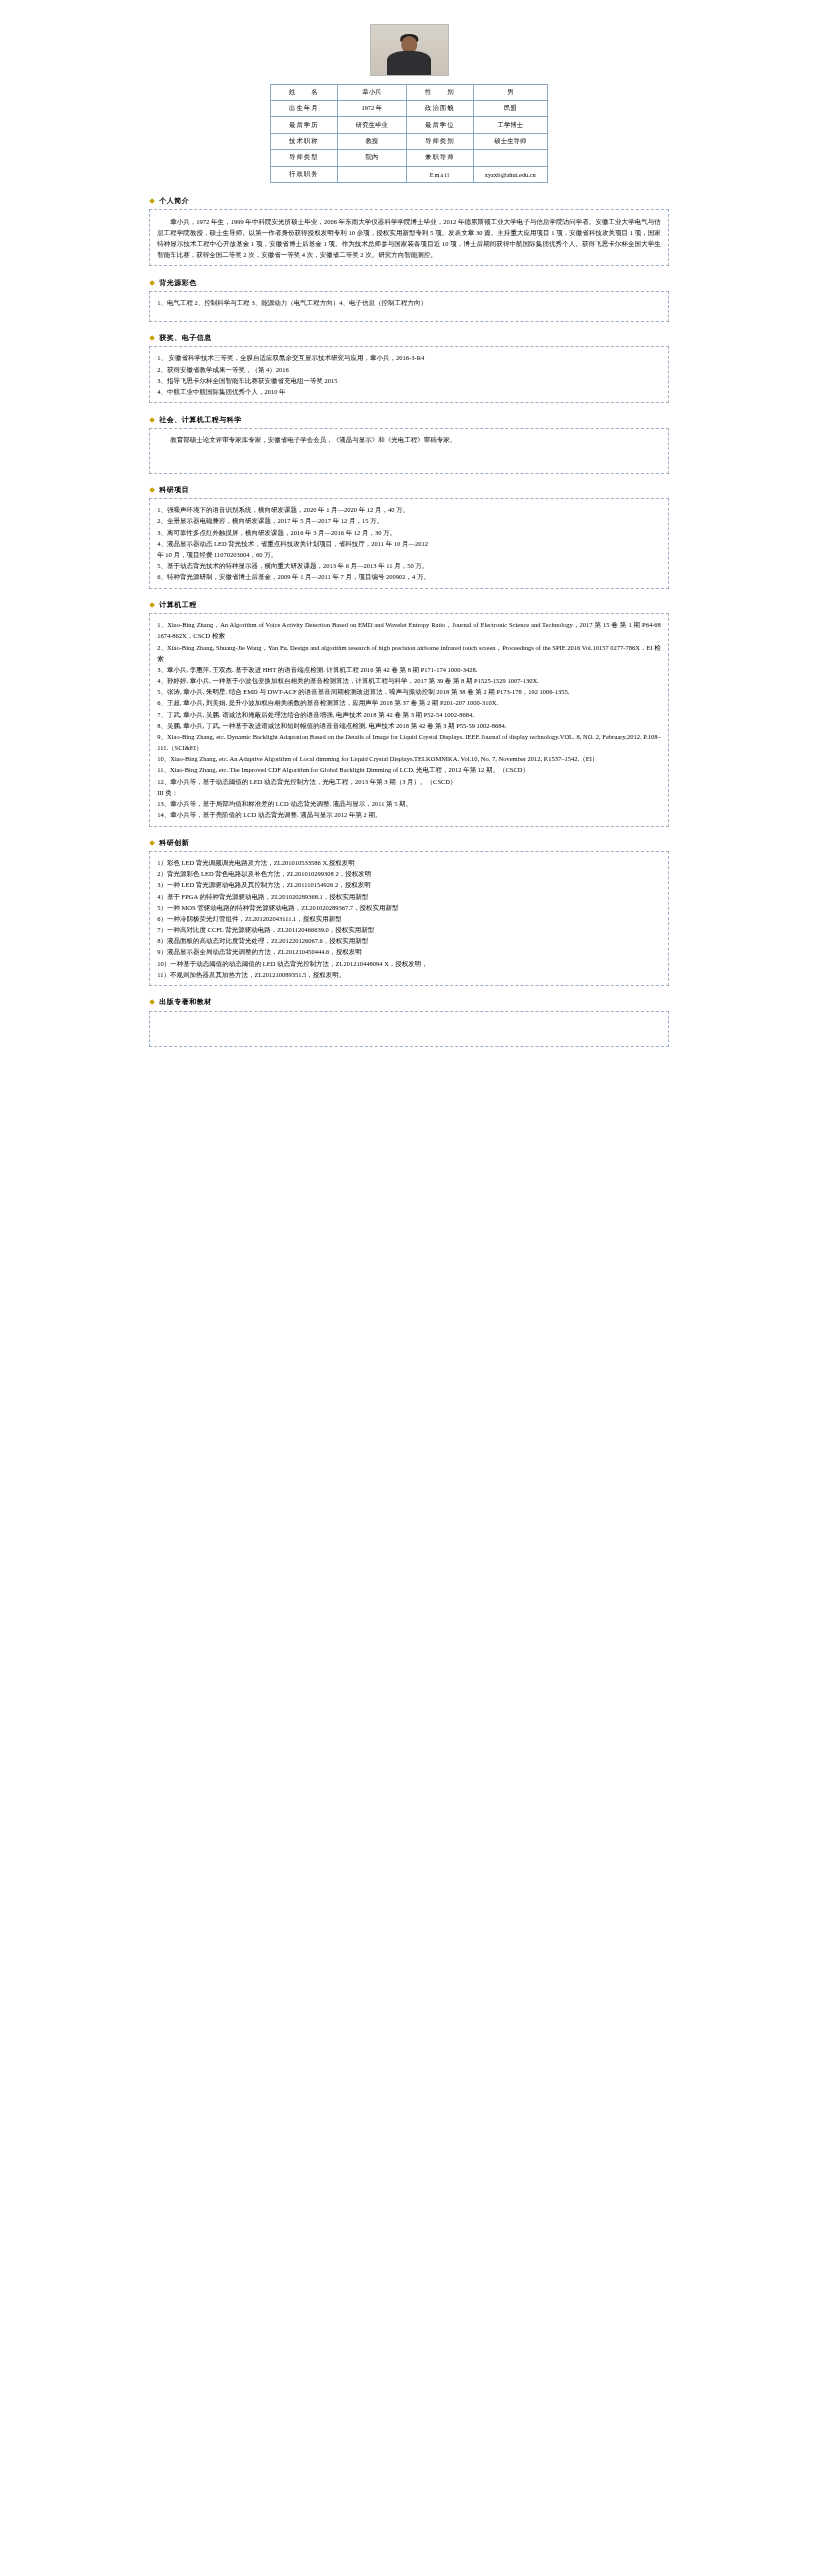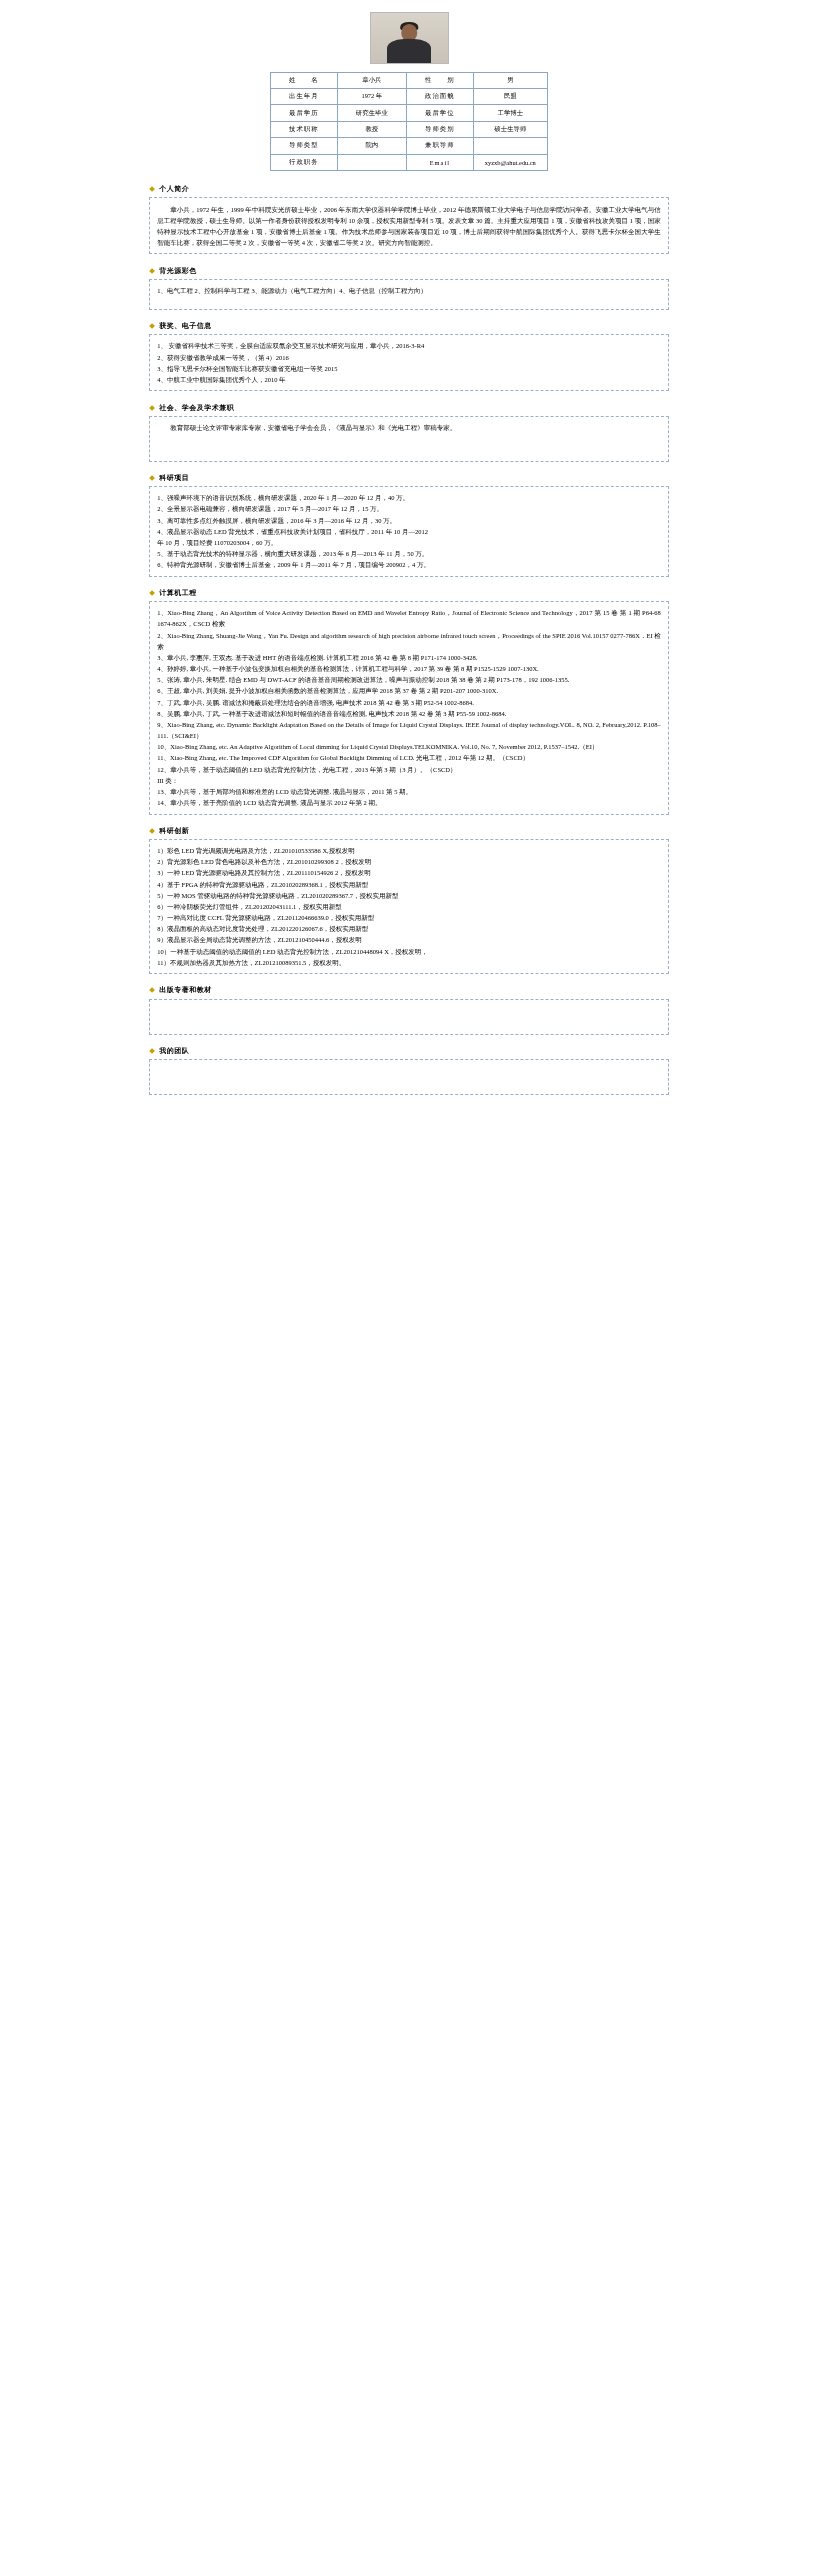--- a/index.html
+++ b/index.html
@@ -8,21 +8,21 @@
     background: #ffffff;
   }
   body {
     font-family: "Liberation Serif", "DejaVu Serif", serif;
     color: #000000;
     width: 818px;
     font-size: 6.7px;
   }
   .page {
     width: 788px;
-    margin: 0 auto;
+    margin: 12px auto;
     padding: 12.4px 0 20.6px 0;
     box-sizing: border-box;
   }
   .content {
     width: 520px;
     margin: 0 auto;
   }
   
   .photo-wrap {
     display: flex;
@@ -240,21 +240,21 @@
           <li>2、获得安徽省教学成果一等奖，（第 4）2016</li>
           <li>3、指导飞思卡尔杯全国智能车比赛获安徽省充电组一等奖 2015</li>
           <li>4、中航工业中航国际集团优秀个人，2010 年</li>
         </ul>
       </div>
     </div>
 
     <div class="section">
       <div class="sec-head">
         <span class="diamond"></span>
-        <span>社会、学会及学术兼职</span>
+        <span>社会、计算机工程与科学</span>
       </div>
       <div class="sec-body tall-90">
         <p class="indent">教育部硕士论文评审专家库专家，安徽省电子学会会员，《液晶与显示》和《光电工程》审稿专家。</p>
       </div>
     </div>
 
     <div class="section">
       <div class="sec-head">
         <span class="diamond"></span>
         <span>科研项目</span>
@@ -325,25 +325,16 @@
       <div class="sec-head">
         <span class="diamond"></span>
         <span>出版专著和教材</span>
       </div>
       <div class="sec-body tall-70">
         <p></p>
       </div>
     </div>
 
 
-    <div class="section">
-      <div class="sec-head">
-        <span class="diamond"></span>
-        <span>我的团队</span>
-      </div>
-      <div class="sec-body tall-70">
-        <p></p>
-      </div>
-    </div>
 
   </div>
 </div>
 
 
 </body></html>

